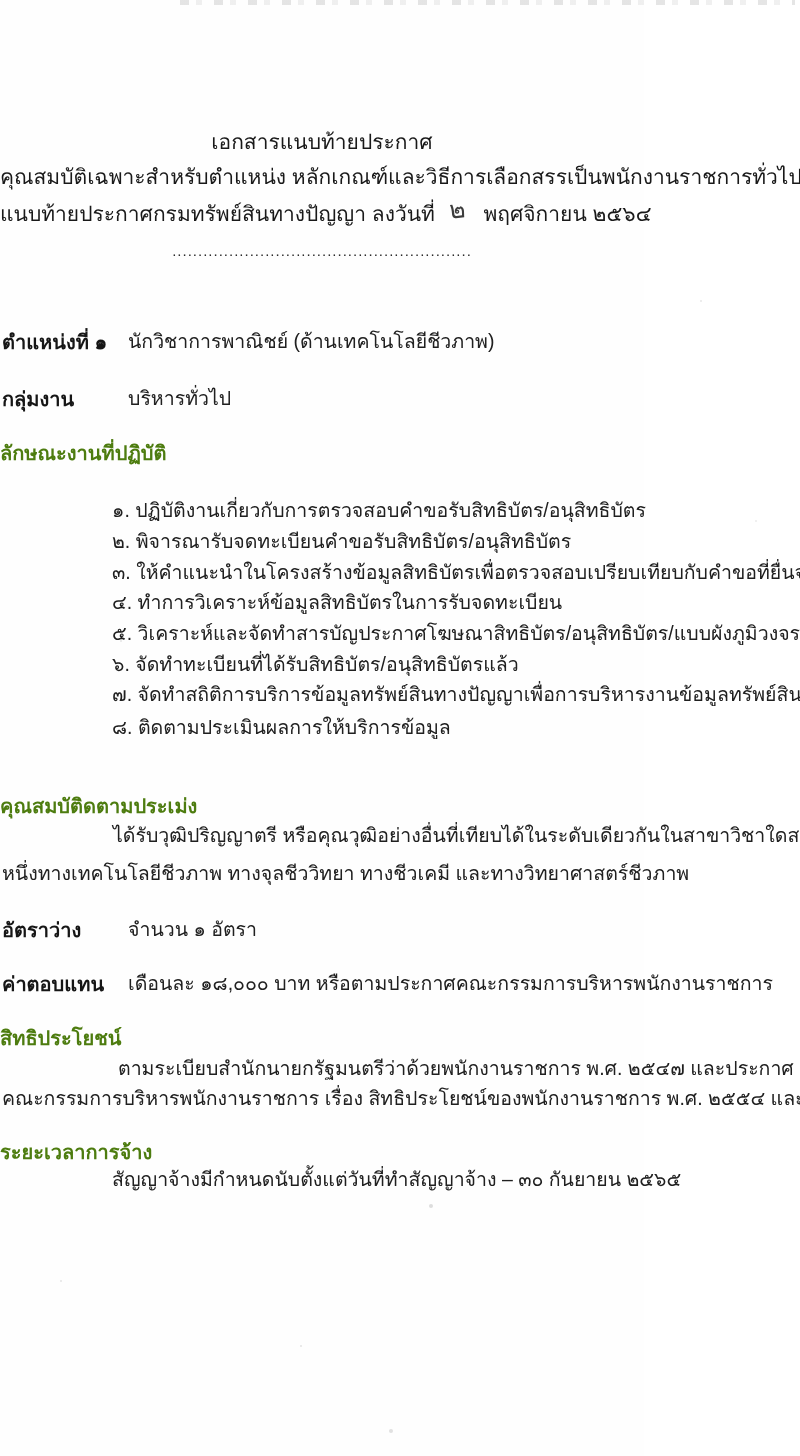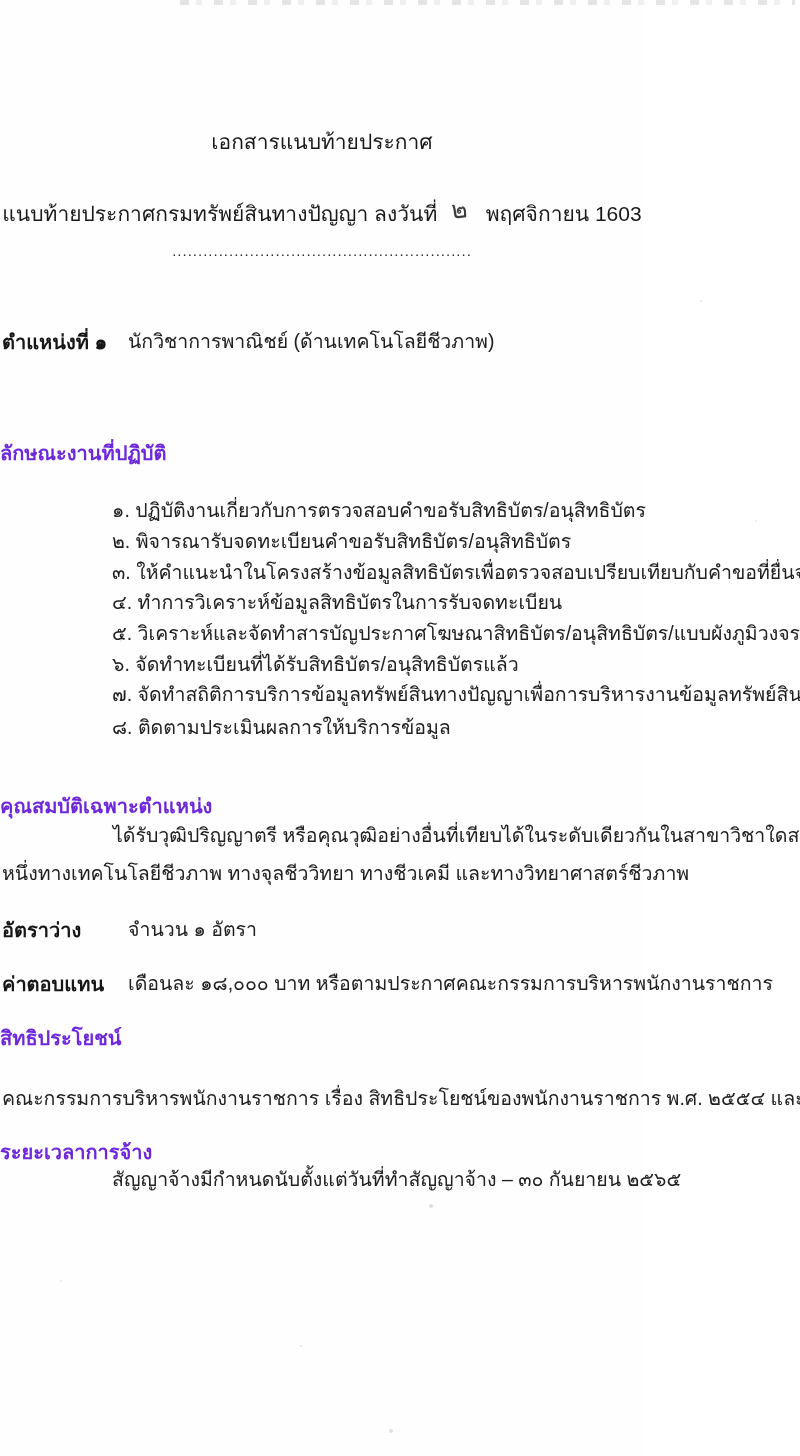--- a/index.html
+++ b/index.html
@@ -22,21 +22,21 @@
   .hand{
     display:inline-block;
     font-size:25px;
     color:#3d3d3d;
     transform:rotate(-7deg) skewX(-5deg);
     margin:0 18px 0 14px;
     position:relative;top:-3px;
   }
   .dots{font-size:15px;letter-spacing:1px;color:#2a2a2a;}
   .lbl{font-weight:700;font-size:20px;color:#161616;}
-  .heading{font-weight:700;font-size:20px;color:#6d28d9;}
+  .heading{font-weight:700;font-size:20px;color:#4d7c0f;}
   .row{left:2px;right:0;height:26px;}
   .row .val{position:absolute;left:126px;top:0;}
   .body-text{font-size:19.5px;color:#202020;}
   .list-item{left:112px;}
   .indent1{left:110px;}
   .indent2{left:113px;}
   .indent3{left:118px;}
   .flush{left:2px;}
   .top-artifact{
     position:absolute;top:0;left:180px;width:615px;height:5px;
@@ -61,52 +61,58 @@
 </style>
 </head>
 <body>
 
 <div class="page">
 
   <div class="top-artifact"></div>
   <div class="specks"></div>
 
   <div class="abs c title" style="top:129px">เอกสารแนบท้ายประกาศ</div>
-  <div class="abs c title" style="top:199px"><span>แนบท้ายประกาศกรมทรัพย์สินทางปัญญา ลงวันที่</span><span class="hand">๒</span><span>พฤศจิกายน 1603</span></div>
+  <div class="abs c title" style="top:164px">คุณสมบัติเฉพาะสำหรับตำแหน่ง หลักเกณฑ์และวิธีการเลือกสรรเป็นพนักงานราชการทั่วไป</div>
+  <div class="abs c title" style="top:199px"><span>แนบท้ายประกาศกรมทรัพย์สินทางปัญญา ลงวันที่</span><span class="hand">๒</span><span>พฤศจิกายน ๒๕๖๔</span></div>
   <div class="abs c dots" style="top:242px">..........................................................</div>
 
   <div class="abs row" style="top:326px">
     <span class="lbl">ตำแหน่งที่ ๑</span>
     <span class="val body-text">นักวิชาการพาณิชย์ (ด้านเทคโนโลยีชีวภาพ)</span>
   </div>
 
+  <div class="abs row" style="top:383px">
+    <span class="lbl">กลุ่มงาน</span>
+    <span class="val body-text">บริหารทั่วไป</span>
+  </div>
 
   <div class="abs heading" style="top:437px;left:0">ลักษณะงานที่ปฏิบัติ</div>
   <div class="abs body-text list-item" style="top:495px">๑. ปฏิบัติงานเกี่ยวกับการตรวจสอบคำขอรับสิทธิบัตร/อนุสิทธิบัตร</div>
   <div class="abs body-text list-item" style="top:526px">๒. พิจารณารับจดทะเบียนคำขอรับสิทธิบัตร/อนุสิทธิบัตร</div>
   <div class="abs body-text list-item" style="top:557px">๓. ให้คำแนะนำในโครงสร้างข้อมูลสิทธิบัตรเพื่อตรวจสอบเปรียบเทียบกับคำขอที่ยื่นจดทะเบียน</div>
   <div class="abs body-text list-item" style="top:587px">๔. ทำการวิเคราะห์ข้อมูลสิทธิบัตรในการรับจดทะเบียน</div>
   <div class="abs body-text list-item" style="top:618px">๕. วิเคราะห์และจัดทำสารบัญประกาศโฆษณาสิทธิบัตร/อนุสิทธิบัตร/แบบผังภูมิวงจรรวม</div>
   <div class="abs body-text list-item" style="top:649px">๖. จัดทำทะเบียนที่ได้รับสิทธิบัตร/อนุสิทธิบัตรแล้ว</div>
   <div class="abs body-text list-item" style="top:679px">๗. จัดทำสถิติการบริการข้อมูลทรัพย์สินทางปัญญาเพื่อการบริหารงานข้อมูลทรัพย์สินทางปัญญา</div>
   <div class="abs body-text list-item" style="top:712px">๘. ติดตามประเมินผลการให้บริการข้อมูล</div>
 
-  <div class="abs heading" style="top:790px;left:0">คุณสมบัติเฉพาะตำแหน่ง</div>
+  <div class="abs heading" style="top:790px;left:0">คุณสมบัติดตามประเม่ง</div>
   <div class="abs body-text indent2" style="top:820px">ได้รับวุฒิปริญญาตรี หรือคุณวุฒิอย่างอื่นที่เทียบได้ในระดับเดียวกันในสาขาวิชาใดสาขาวิชา</div>
   <div class="abs body-text flush" style="top:858px">หนึ่งทางเทคโนโลยีชีวภาพ ทางจุลชีววิทยา ทางชีวเคมี และทางวิทยาศาสตร์ชีวภาพ</div>
 
   <div class="abs row" style="top:914px">
     <span class="lbl">อัตราว่าง</span>
     <span class="val body-text">จำนวน ๑ อัตรา</span>
   </div>
 
   <div class="abs row" style="top:968px">
     <span class="lbl">ค่าตอบแทน</span>
     <span class="val body-text">เดือนละ ๑๘,๐๐๐ บาท หรือตามประกาศคณะกรรมการบริหารพนักงานราชการ</span>
   </div>
 
   <div class="abs heading" style="top:1022px;left:0">สิทธิประโยชน์</div>
+  <div class="abs body-text indent3" style="top:1053px">ตามระเบียบสำนักนายกรัฐมนตรีว่าด้วยพนักงานราชการ พ.ศ. ๒๕๔๗ และประกาศ</div>
   <div class="abs body-text flush" style="top:1083px">คณะกรรมการบริหารพนักงานราชการ เรื่อง สิทธิประโยชน์ของพนักงานราชการ พ.ศ. ๒๕๕๔ และที่แก้ไขเพิ่มเติม</div>
 
   <div class="abs heading" style="top:1136px;left:0">ระยะเวลาการจ้าง</div>
   <div class="abs body-text list-item" style="top:1164px">สัญญาจ้างมีกำหนดนับตั้งแต่วันที่ทำสัญญาจ้าง – ๓๐ กันยายน ๒๕๖๕</div>
 
 </div>
 
 </body></html>

